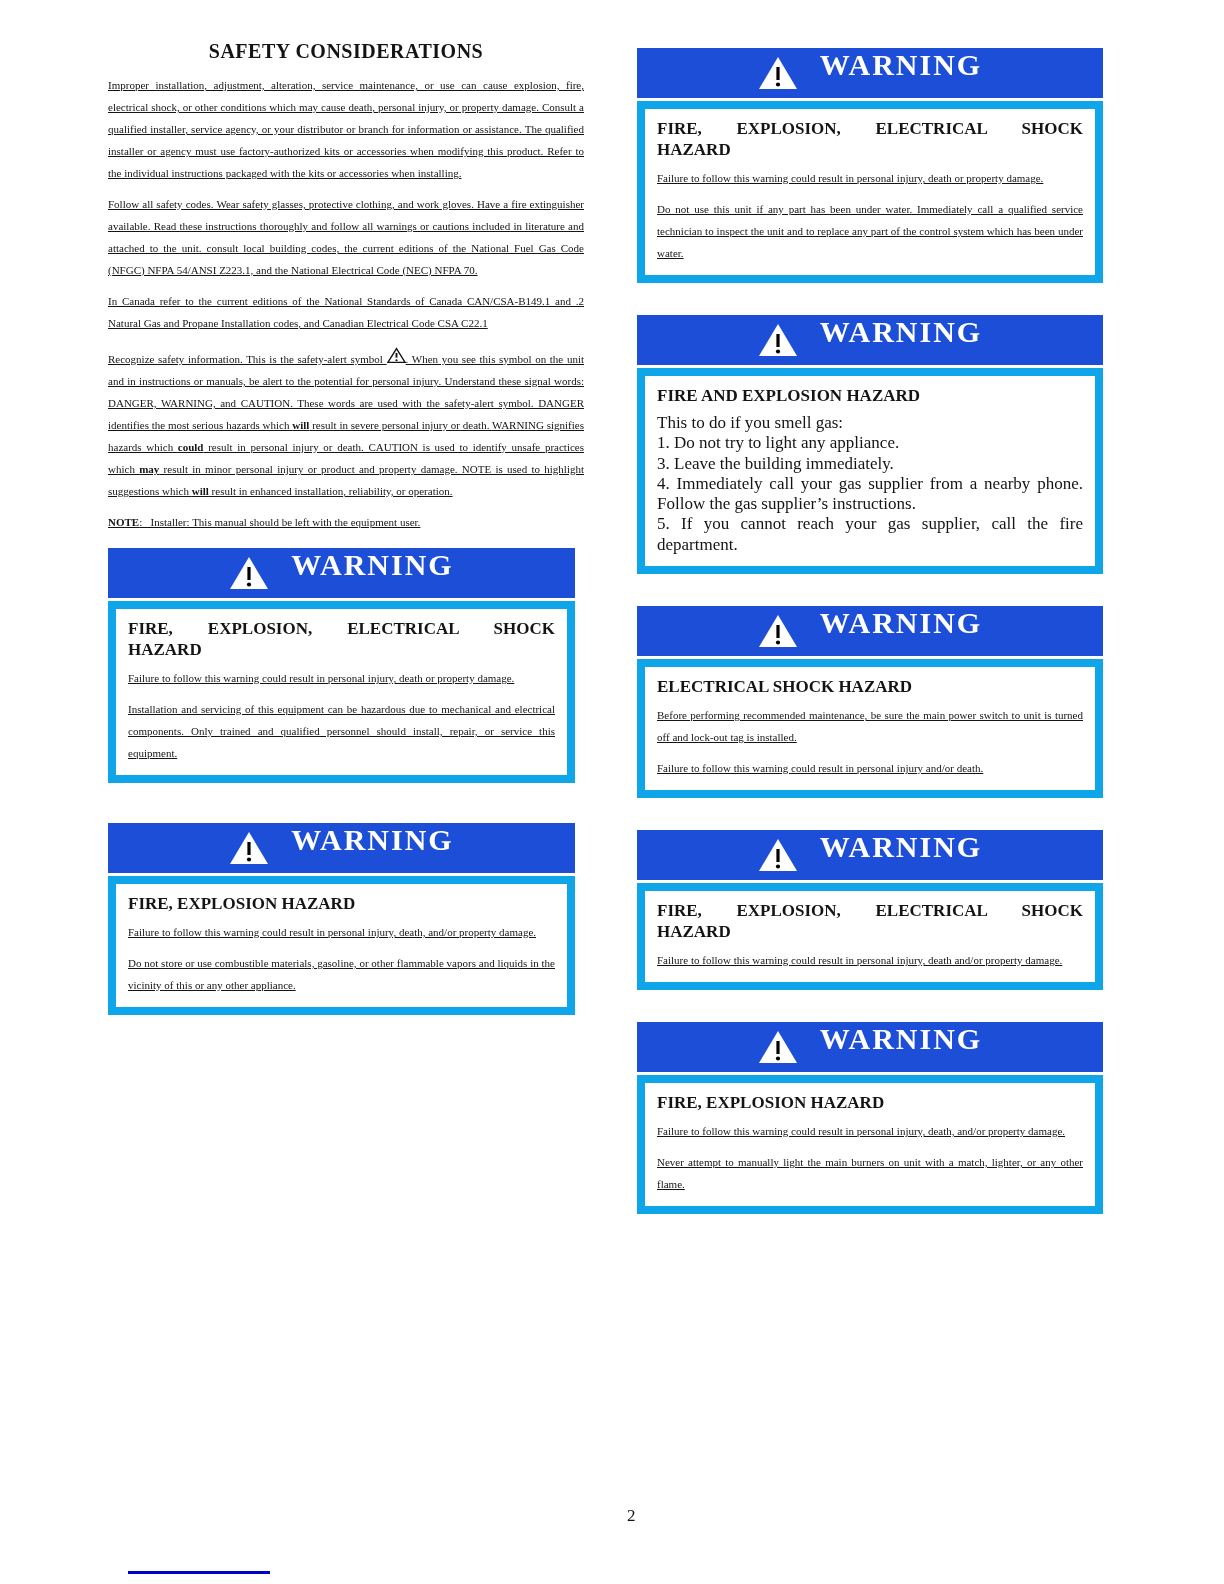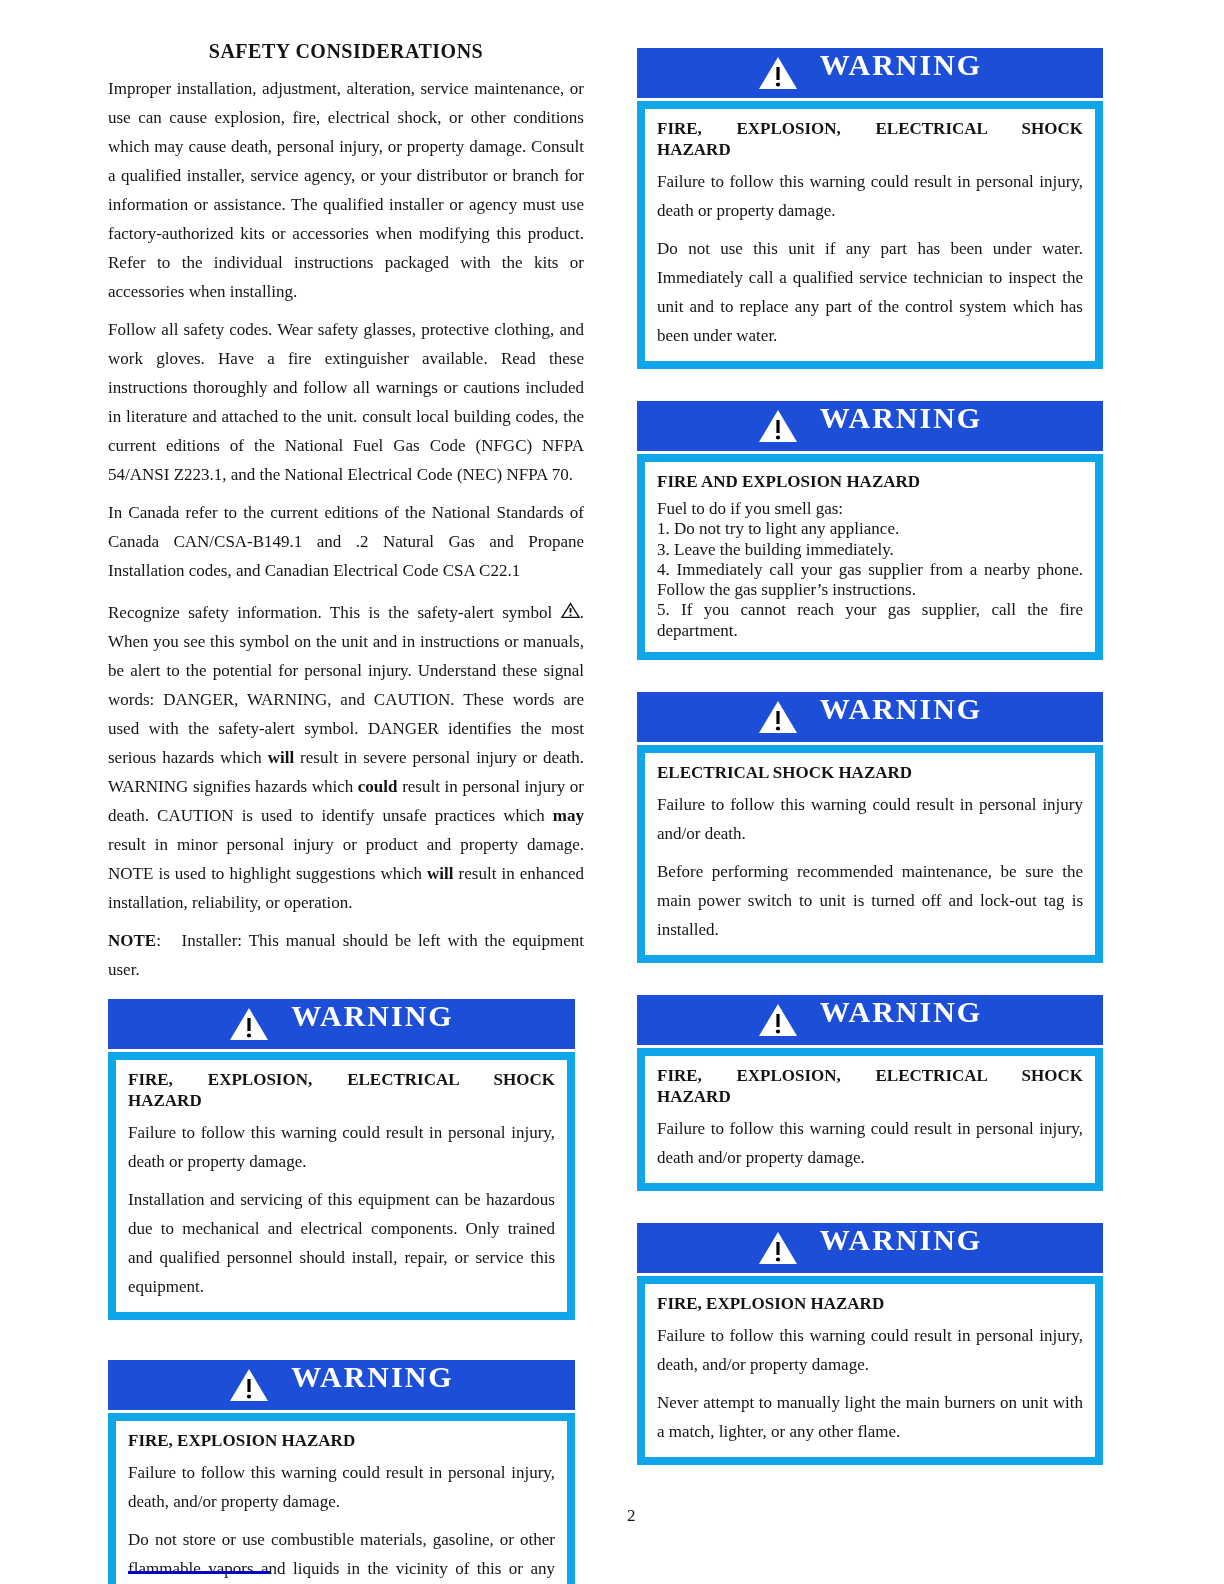--- a/index.html
+++ b/index.html
@@ -1,21 +1,21 @@
 <!DOCTYPE html>
 <html><head>
 <meta charset="utf-8">
 <style>
   html,body{margin:0;padding:0;background:#ffffff;}
   .page{position:relative;width:1224px;height:1584px;background:#ffffff;
         font-family:"Liberation Serif","DejaVu Serif",serif;color:#141414;overflow:hidden;}
   .left-col{position:absolute;left:108px;top:40px;width:476px;}
   .right-col{position:absolute;left:637px;top:48px;width:466px;}
   .doc-title{font-size:20px;font-weight:bold;text-align:center;letter-spacing:.5px;margin:0 0 11px 0;}
-  .para{font-size:17px;line-height:29px;text-align:justify;text-justify:inter-word;margin:0 0 9px 0;}
+  .para{font-size:11px;line-height:22px;text-align:justify;text-justify:inter-word;margin:0 0 9px 0;text-decoration:underline;}
   .para.mt{margin-top:13px;}
   .wbox{width:466px;}
   .left-col .wbox{width:467px;}
   .wbox.lbox1{margin-top:15px;}
   .wbox.lbox2{margin-top:40px;}
   .right-col .wbox{margin-bottom:32px;}
   .right-col .wbox:last-child{margin-bottom:0;}
   .wbar{height:50px;background:#1d4ed8;display:flex;justify-content:center;gap:22px;}
   .wtri{display:flex;align-items:center;}
   .wlabel{color:#fff;font-weight:bold;font-size:30px;letter-spacing:2px;}
@@ -121,21 +121,21 @@
               <circle cx="20" cy="28.5" r="2.1" fill="#000000"></circle>
             </svg>
         </span>
         <span class="wlabel">WARNING</span>
       </div>
       <div class="wbody">
         <div class="wtitle">
           <span class="tline">FIRE AND EXPLOSION HAZARD</span>
         </div>
         <div class="wlines">
-          <div class="litem">Fuel to do if you smell gas:</div>
+          <div class="litem">This to do if you smell gas:</div>
           <div class="litem">1. Do not try to light any appliance.</div>
           <div class="litem">3. Leave the building immediately.</div>
           <div class="litem">4. Immediately call your gas supplier from a nearby phone. Follow the gas supplier’s instructions.</div>
           <div class="litem">5. If you cannot reach your gas supplier, call the fire department.</div>
         </div>
       </div>
     </section>
 
     <section class="wbox">
       <div class="wbar">
@@ -145,22 +145,22 @@
               <rect x="18.4" y="11" width="3.2" height="13" fill="#000000"></rect>
               <circle cx="20" cy="28.5" r="2.1" fill="#000000"></circle>
             </svg>
         </span>
         <span class="wlabel">WARNING</span>
       </div>
       <div class="wbody">
         <div class="wtitle">
           <span class="tline">ELECTRICAL SHOCK HAZARD</span>
         </div>
+        <p class="para">Before performing recommended maintenance, be sure the main power switch to unit is turned off and lock-out tag is installed.</p>
         <p class="para">Failure to follow this warning could result in personal injury and/or death.</p>
-        <p class="para">Before performing recommended maintenance, be sure the main power switch to unit is turned off and lock-out tag is installed.</p>
       </div>
     </section>
 
     <section class="wbox">
       <div class="wbar">
         <span class="wtri">
           <svg width="40" height="34" viewBox="0 0 40 34">
               <path d="M20 1 L39 33 L1 33 Z" fill="#ffffff"></path>
               <rect x="18.4" y="11" width="3.2" height="13" fill="#000000"></rect>
               <circle cx="20" cy="28.5" r="2.1" fill="#000000"></circle>

